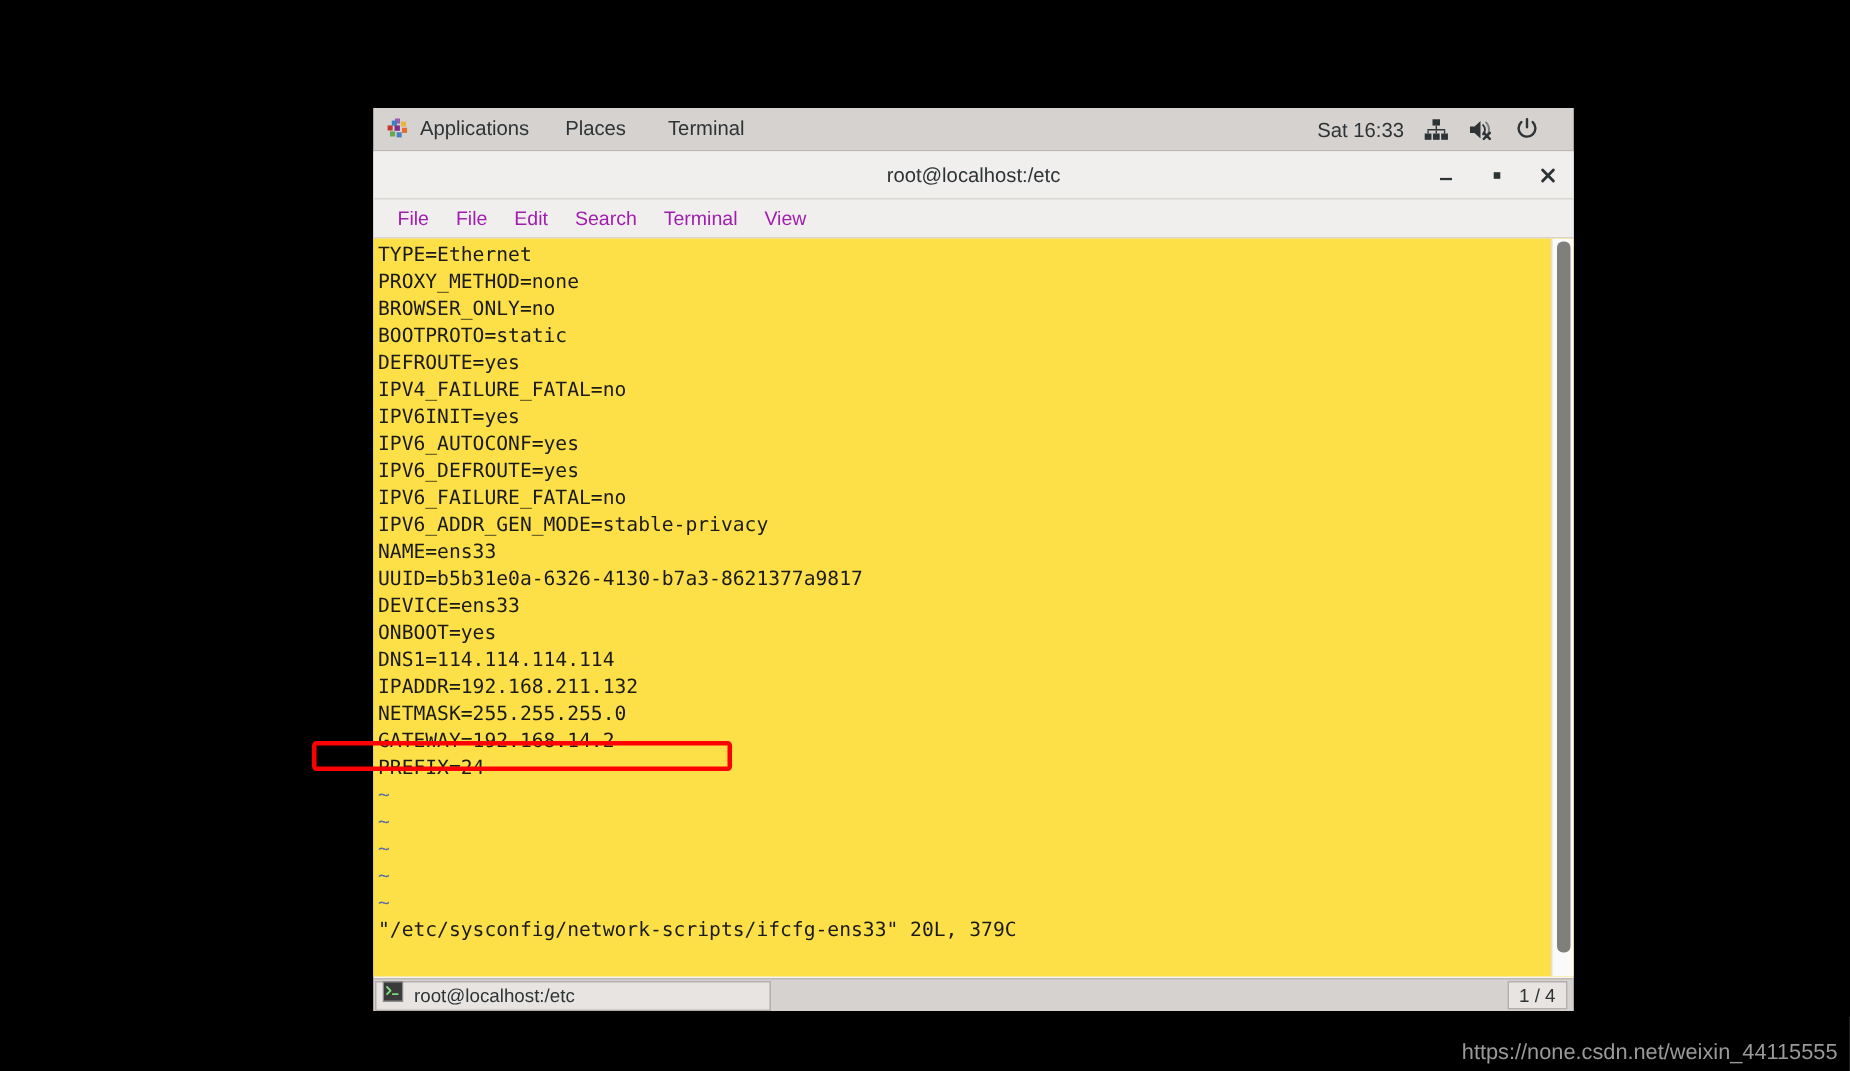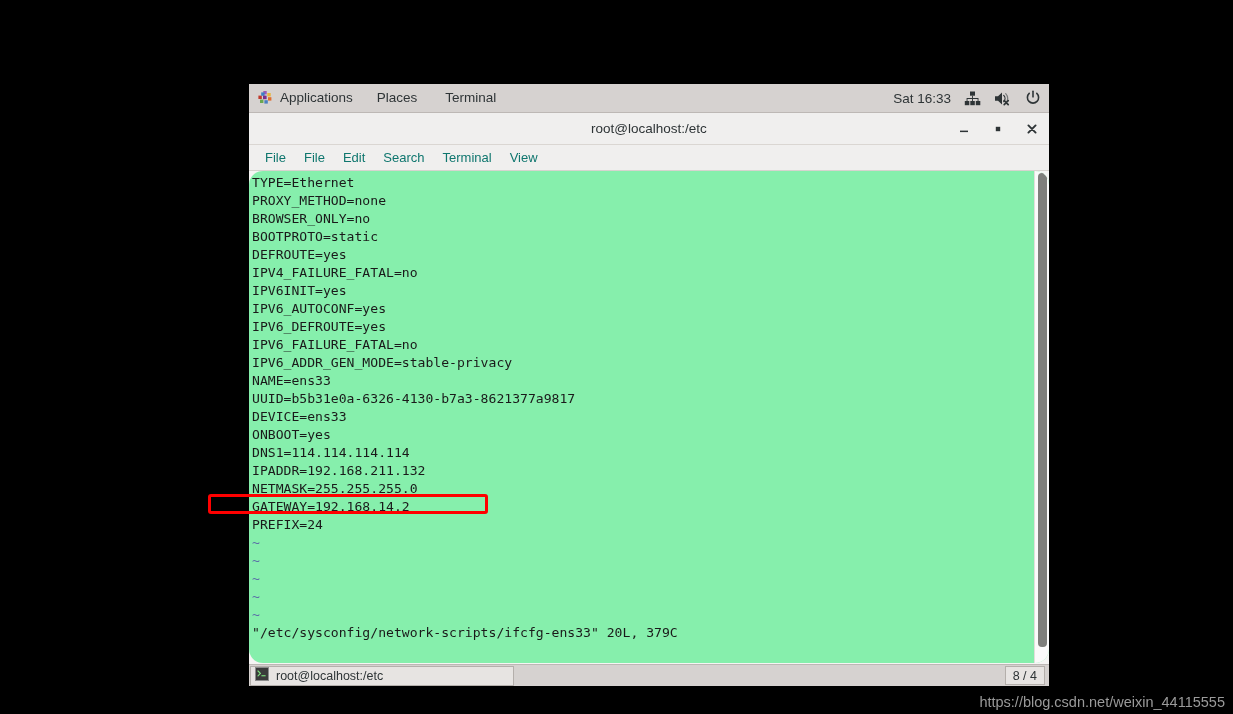--- a/index.html
+++ b/index.html
@@ -19,21 +19,21 @@
   #desktop {
     position: absolute;
     inset: 0;
     background: #000000;
   }
 
   
   #session {
     position: absolute;
     left: 249px;
-    top: 84px;
+    top: 72px;
     width: 800px;
     height: 602px;
     background: #f6f5f4;
   }
 
   
   #top-panel {
     position: absolute;
     left: 0;
     top: 0;
@@ -56,21 +56,21 @@
     display: flex;
     align-items: center;
     gap: 7px;
     padding-left: 8px;
   }
   .panel-right {
     margin-left: auto;
     display: flex;
     align-items: flex-end;
     gap: 13px;
-    padding-right: 8px;
+    padding-right: 23px;
   }
   #clock {
     font-size: 13.5px;
     color: #2e3436;
     white-space: nowrap;
   }
   .panel-icon { display: block; }
 
   
   #terminal-window {
@@ -120,33 +120,32 @@
     height: 26px;
     background: #f0efee;
     border-bottom: 1px solid #d7d3cf;
     display: flex;
     align-items: center;
     padding-left: 7px;
     box-sizing: border-box;
   }
   .menu-item {
     font-size: 13px;
-    color: #0f766e;
+    color: #a21caf;
     padding: 0 9px;
     line-height: 25px;
     white-space: nowrap;
   }
 
   
   #terminal-body {
     position: relative;
     height: 492px;
-    background: #86efac;
+    background: #fde047;
     overflow: hidden;
-    border-radius: 14px;
   }
   #terminal-text {
     position: absolute;
     left: 3px;
     top: 3px;
     right: 18px;
     font-family: "DejaVu Sans Mono", "Liberation Mono", monospace;
     font-size: 13.1px;
     line-height: 18px;
     color: #1a1a1a;
@@ -353,20 +352,20 @@
       <div id="task-button">
         <span>
           <svg width="14" height="14" viewBox="0 0 14 14">
             <rect x="0.5" y="0.5" width="13" height="13" fill="#3a3a3a" stroke="#8c8c8c" stroke-width="1"></rect>
             <path d="M3 4 L5.4 6.4 L3 8.8" stroke="#7fe37f" stroke-width="1.2" fill="none" stroke-linecap="round" stroke-linejoin="round"></path>
             <rect x="6.4" y="8.2" width="4.2" height="1.1" fill="#7fe37f"></rect>
           </svg>
         </span>
         <span id="task-label">root@localhost:/etc</span>
       </div>
-      <div id="workspace-indicator">8 / 4</div>
+      <div id="workspace-indicator">1 / 4</div>
     </div>
   </div>
 
   <div id="highlight-box" style="border-color: rgb(255, 0, 0);"></div>
 
-  <div id="watermark">https://blog.csdn.net/weixin_44115555</div>
+  <div id="watermark">https://none.csdn.net/weixin_44115555</div>
 </div>
 
 </body></html>

